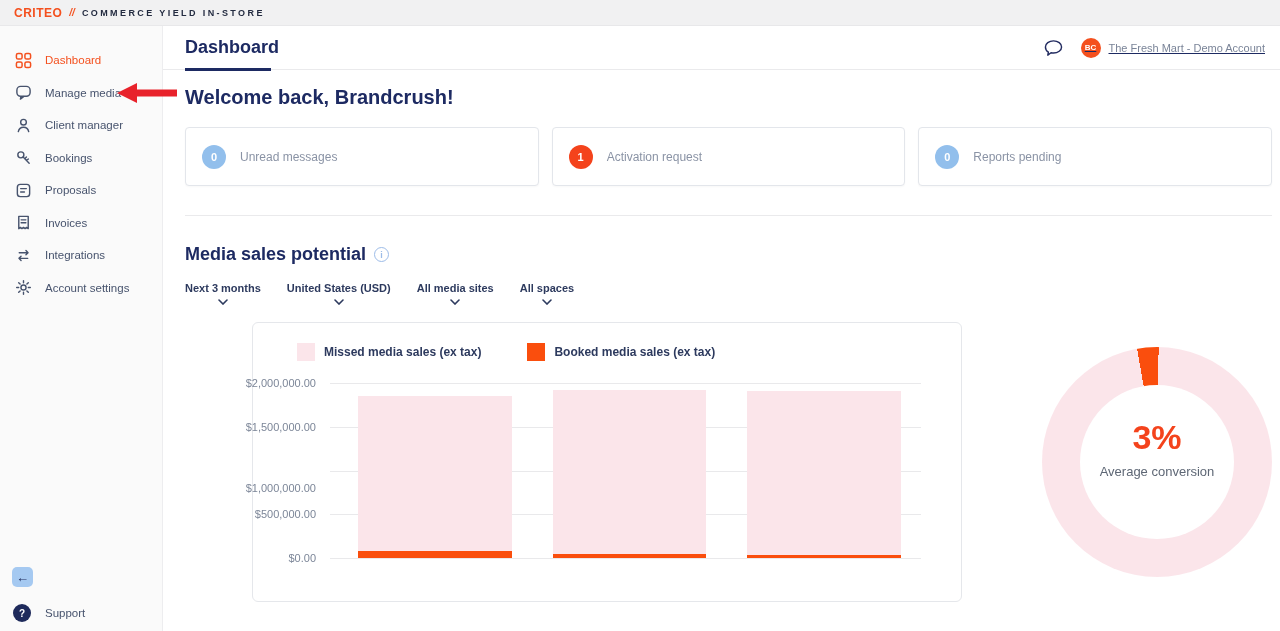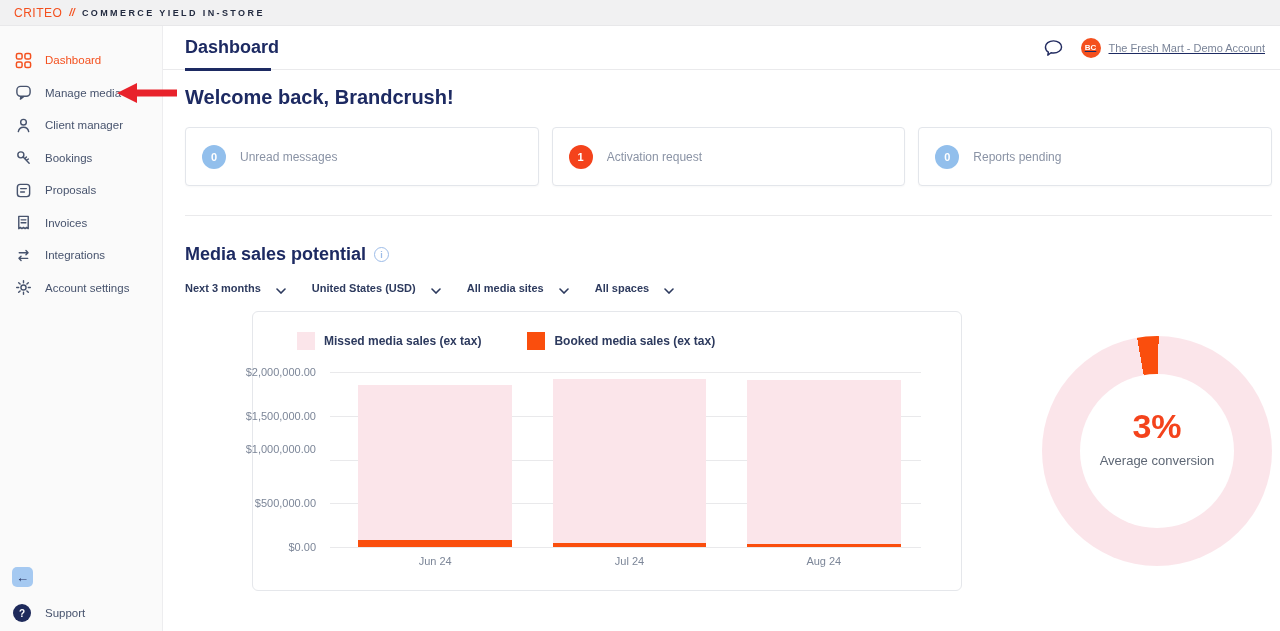--- a/index.html
+++ b/index.html
@@ -4,21 +4,21 @@
 <style>
   * { box-sizing: border-box; }
   html,body { margin:0; padding:0; }
   body {
     width:1280px; height:631px; overflow:hidden; position:relative;
     font-family:"Liberation Sans","DejaVu Sans",sans-serif; background:#fff; color:#1D2A62;
   }
   
   .topbar { height:26px; background:#F1F1F2; border-bottom:1px solid #E8E8EA;
             display:flex; align-items:center; padding:0 14px; }
-  .logo { color:#F4501E; font-weight:400; font-size:12px; letter-spacing:.5px; }
+  .logo { color:#F4501E; font-weight:700; font-size:12px; letter-spacing:.5px; }
   .logo-sep { color:#F4501E; font-size:10px; margin:0 7px; font-weight:700; font-style:italic; }
   .product { color:#232B40; font-size:9px; font-weight:700; letter-spacing:2.4px; }
 
   
   .layout { display:flex; height:605px; }
   .sidebar { width:163px; flex:none; background:#FAFAFA; border-right:1px solid #EDEDEF; position:relative; }
   .nav { padding-top:18px; }
   .nav-item { display:flex; align-items:center; height:32.5px; padding-left:15px; gap:13px;
               color:#47536D; font-size:11.5px; cursor:pointer; }
   .nav-item.active { color:#F4501E; }
@@ -55,22 +55,22 @@
   .card-label { margin-left:14px; font-size:12px; color:#8A93A5; }
 
   .divider { border:none; border-top:1px solid #EAEAEC; margin:29px 0 0; }
 
   .section-title-row { display:flex; align-items:center; gap:8px; margin-top:28px; }
   .section-title { font-size:18px; font-weight:700; color:#1D2A62; }
   .info-icon { width:15px; height:15px; border-radius:50%; border:1.5px solid #9DBCE8; color:#9DBCE8;
                font-size:9px; font-weight:700; display:flex; align-items:center; justify-content:center;
                cursor:pointer; }
   .filters { display:flex; gap:26px; margin-top:17px; }
-  .filter { display:flex; align-items:flex-end; gap:15px; font-size:11px; font-weight:700;
-            color:#2D3A5E; cursor:pointer; }
+  .filter { display:flex; align-items:center; gap:5px; font-size:11px; font-weight:700;
+            color:#2D3A5E; cursor:pointer;flex-direction:column; }
 
   .chart-row { display:flex; align-items:center; margin-top:17px;justify-content:flex-end; }
   .chart-card { width:710px; height:280px; flex:none; border:1px solid #E5E7EB; border-radius:6px;
                 background:#fff; padding-top:20px; }
   .legend { display:flex; gap:46px; padding-left:44px; }
   .legend-item { display:flex; align-items:center; gap:9px; font-size:12px; font-weight:700; color:#2D3A5E; }
   .swatch { width:18px; height:18px; flex:none; }
   .swatch.pink { background:#FBE5EA; }
   .swatch.orange { background:#FA4E0D; }
 
@@ -267,21 +267,21 @@
               <span>Booked media sales (ex tax)</span>
             </span>
           </div>
           <div class="plot-wrap">
             <div class="plot">
                 <div class="gridline" style="top: 0px;"></div>
                 <div class="ylabel" style="top: 0px;">$2,000,000.00</div>
                 <div class="gridline" style="top: 43.75px;"></div>
                 <div class="ylabel" style="top: 43.75px;">$1,500,000.00</div>
                 <div class="gridline" style="top: 87.5px;"></div>
-                <div class="ylabel" style="top: 77px;">$1,000,000.00</div>
+                <div class="ylabel" style="top: 105px;">$1,000,000.00</div>
                 <div class="gridline" style="top: 131.25px;"></div>
                 <div class="ylabel" style="top: 131.25px;">$500,000.00</div>
                 <div class="gridline" style="top: 175px;"></div>
                 <div class="ylabel" style="top: 175px;">$0.00</div>
                 <div class="bars">
                   <div class="bar-col">
                     <div class="bar-stack">
                       <div class="seg-missed" style="height: 155.575px;"></div>
                       <div class="seg-booked" style="height: 6.5625px;"></div>
                     </div>
@@ -293,25 +293,20 @@
                     </div>
                   </div>
                   <div class="bar-col">
                     <div class="bar-stack">
                       <div class="seg-missed" style="height: 164.5px;"></div>
                       <div class="seg-booked" style="height: 2.625px;"></div>
                     </div>
                   </div>
                 </div>
               </div>
-            <div class="xlabels">
-                <span class="xlabel">Jun 24</span>
-                <span class="xlabel">Jul 24</span>
-                <span class="xlabel">Aug 24</span>
-              </div>
           </div>
         </div>
 
         <div class="donut-wrap">
           <div class="donut" style="background: conic-gradient(from -10deg, rgb(250, 78, 13) 0deg, rgb(250, 78, 13) 10.8deg, rgb(251, 229, 234) 10.8deg, rgb(251, 229, 234) 360deg);">
             <div class="donut-hole">
               <span class="donut-value">3%</span>
               <span class="donut-sub">Average conversion</span>
             </div>
           </div>

